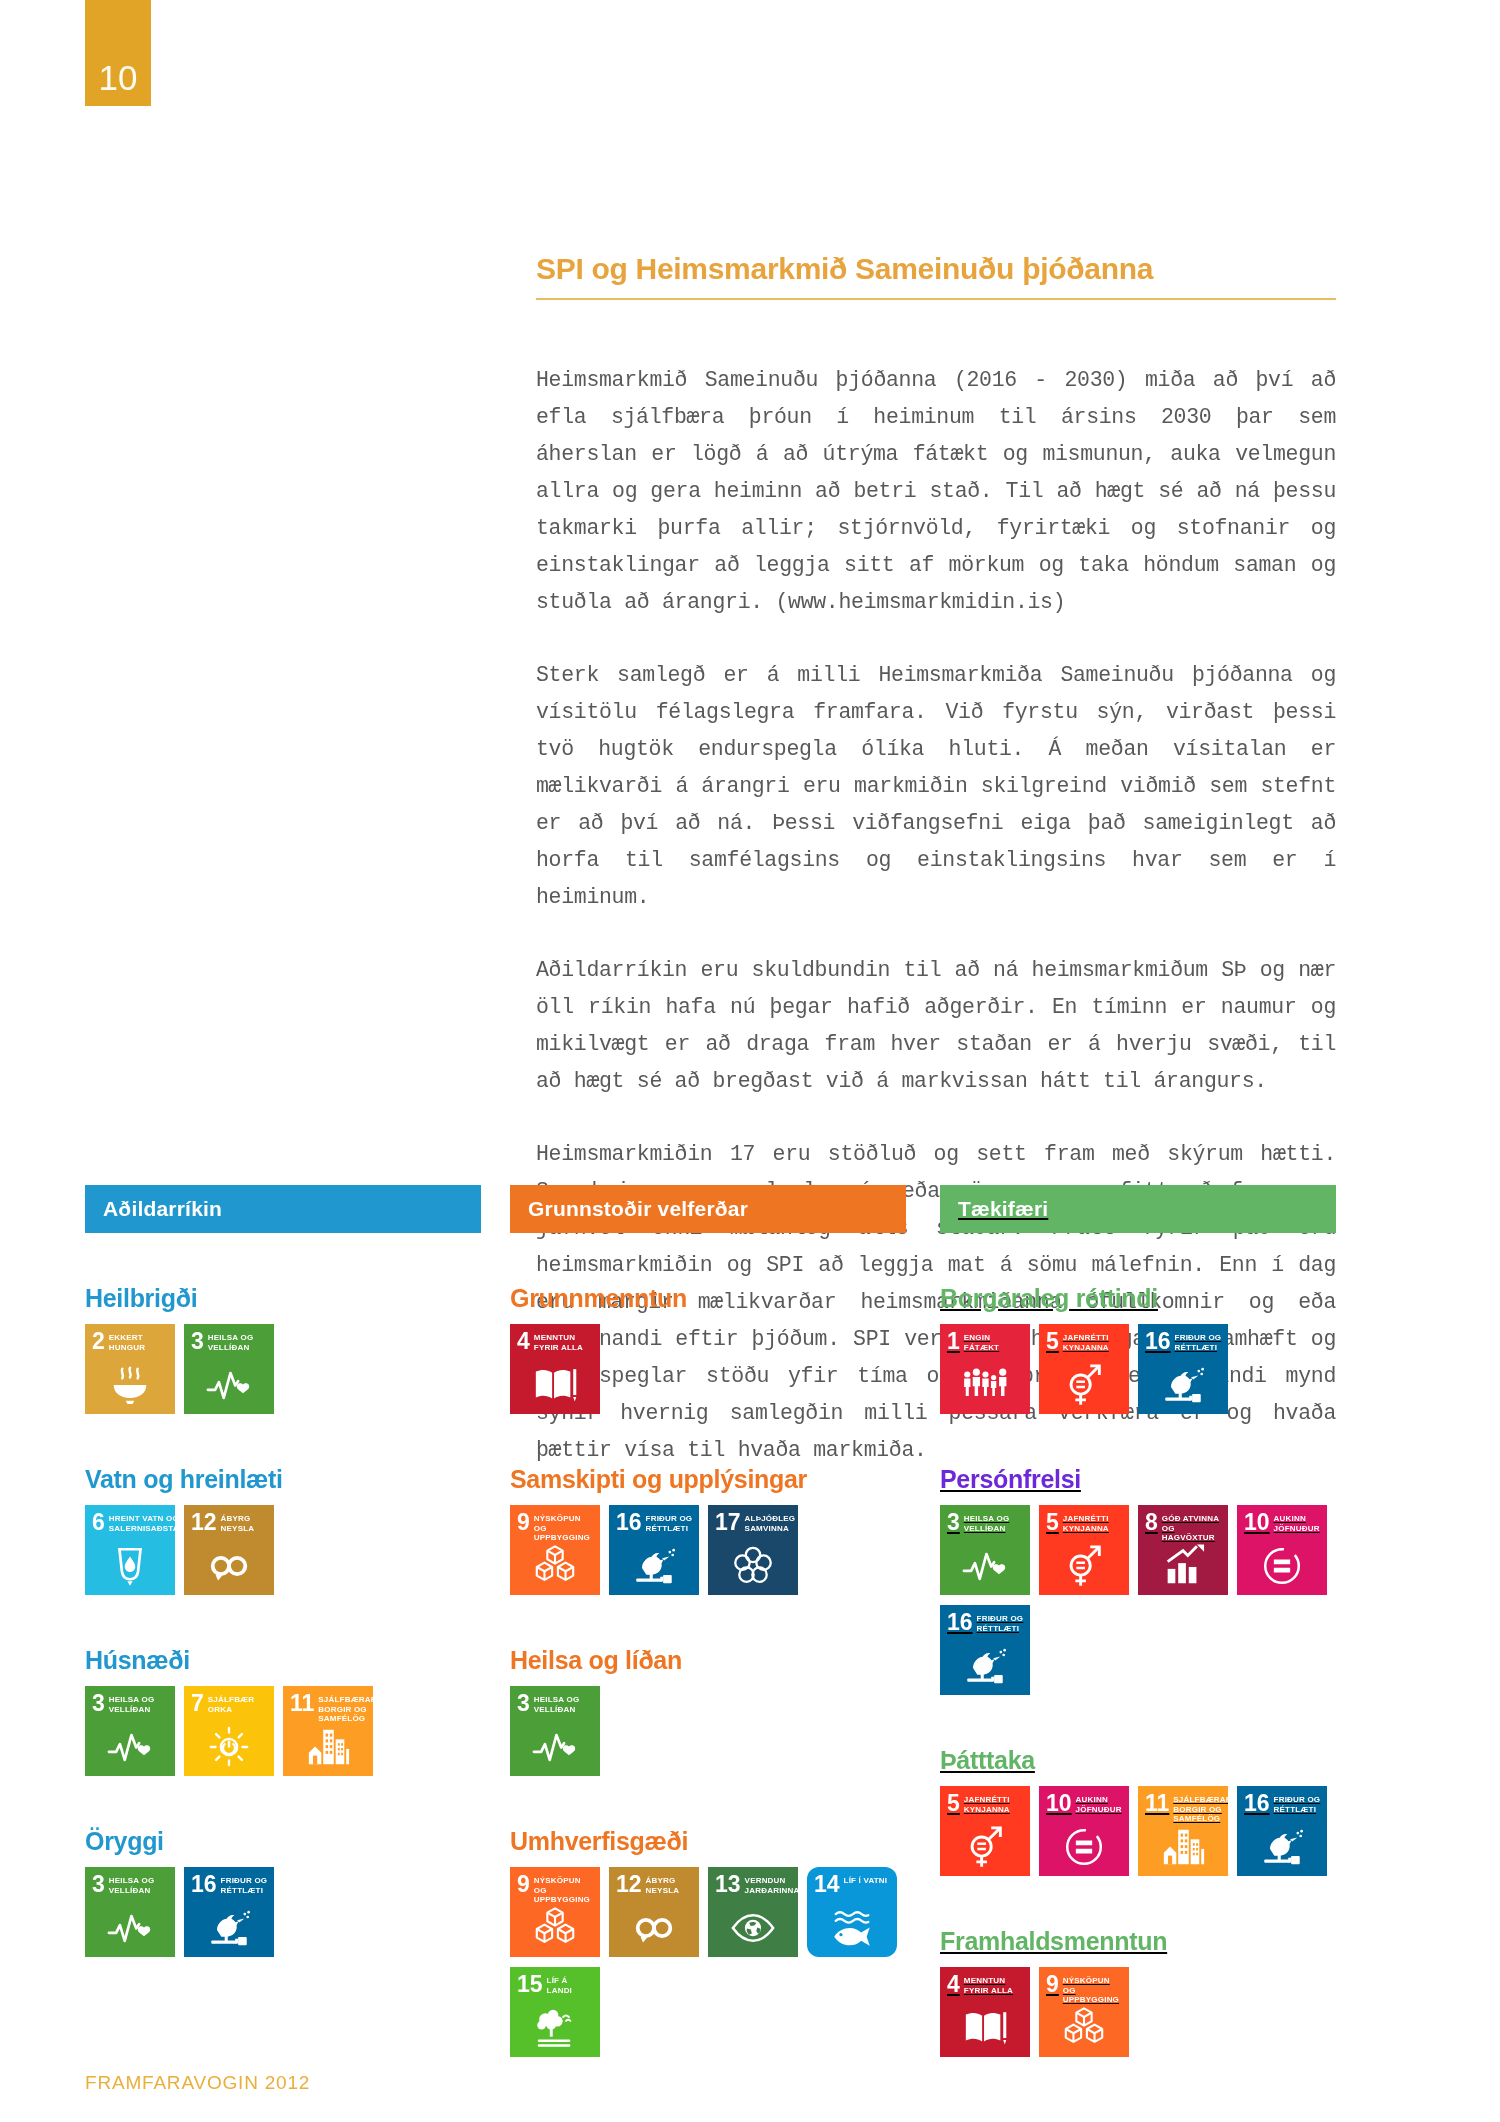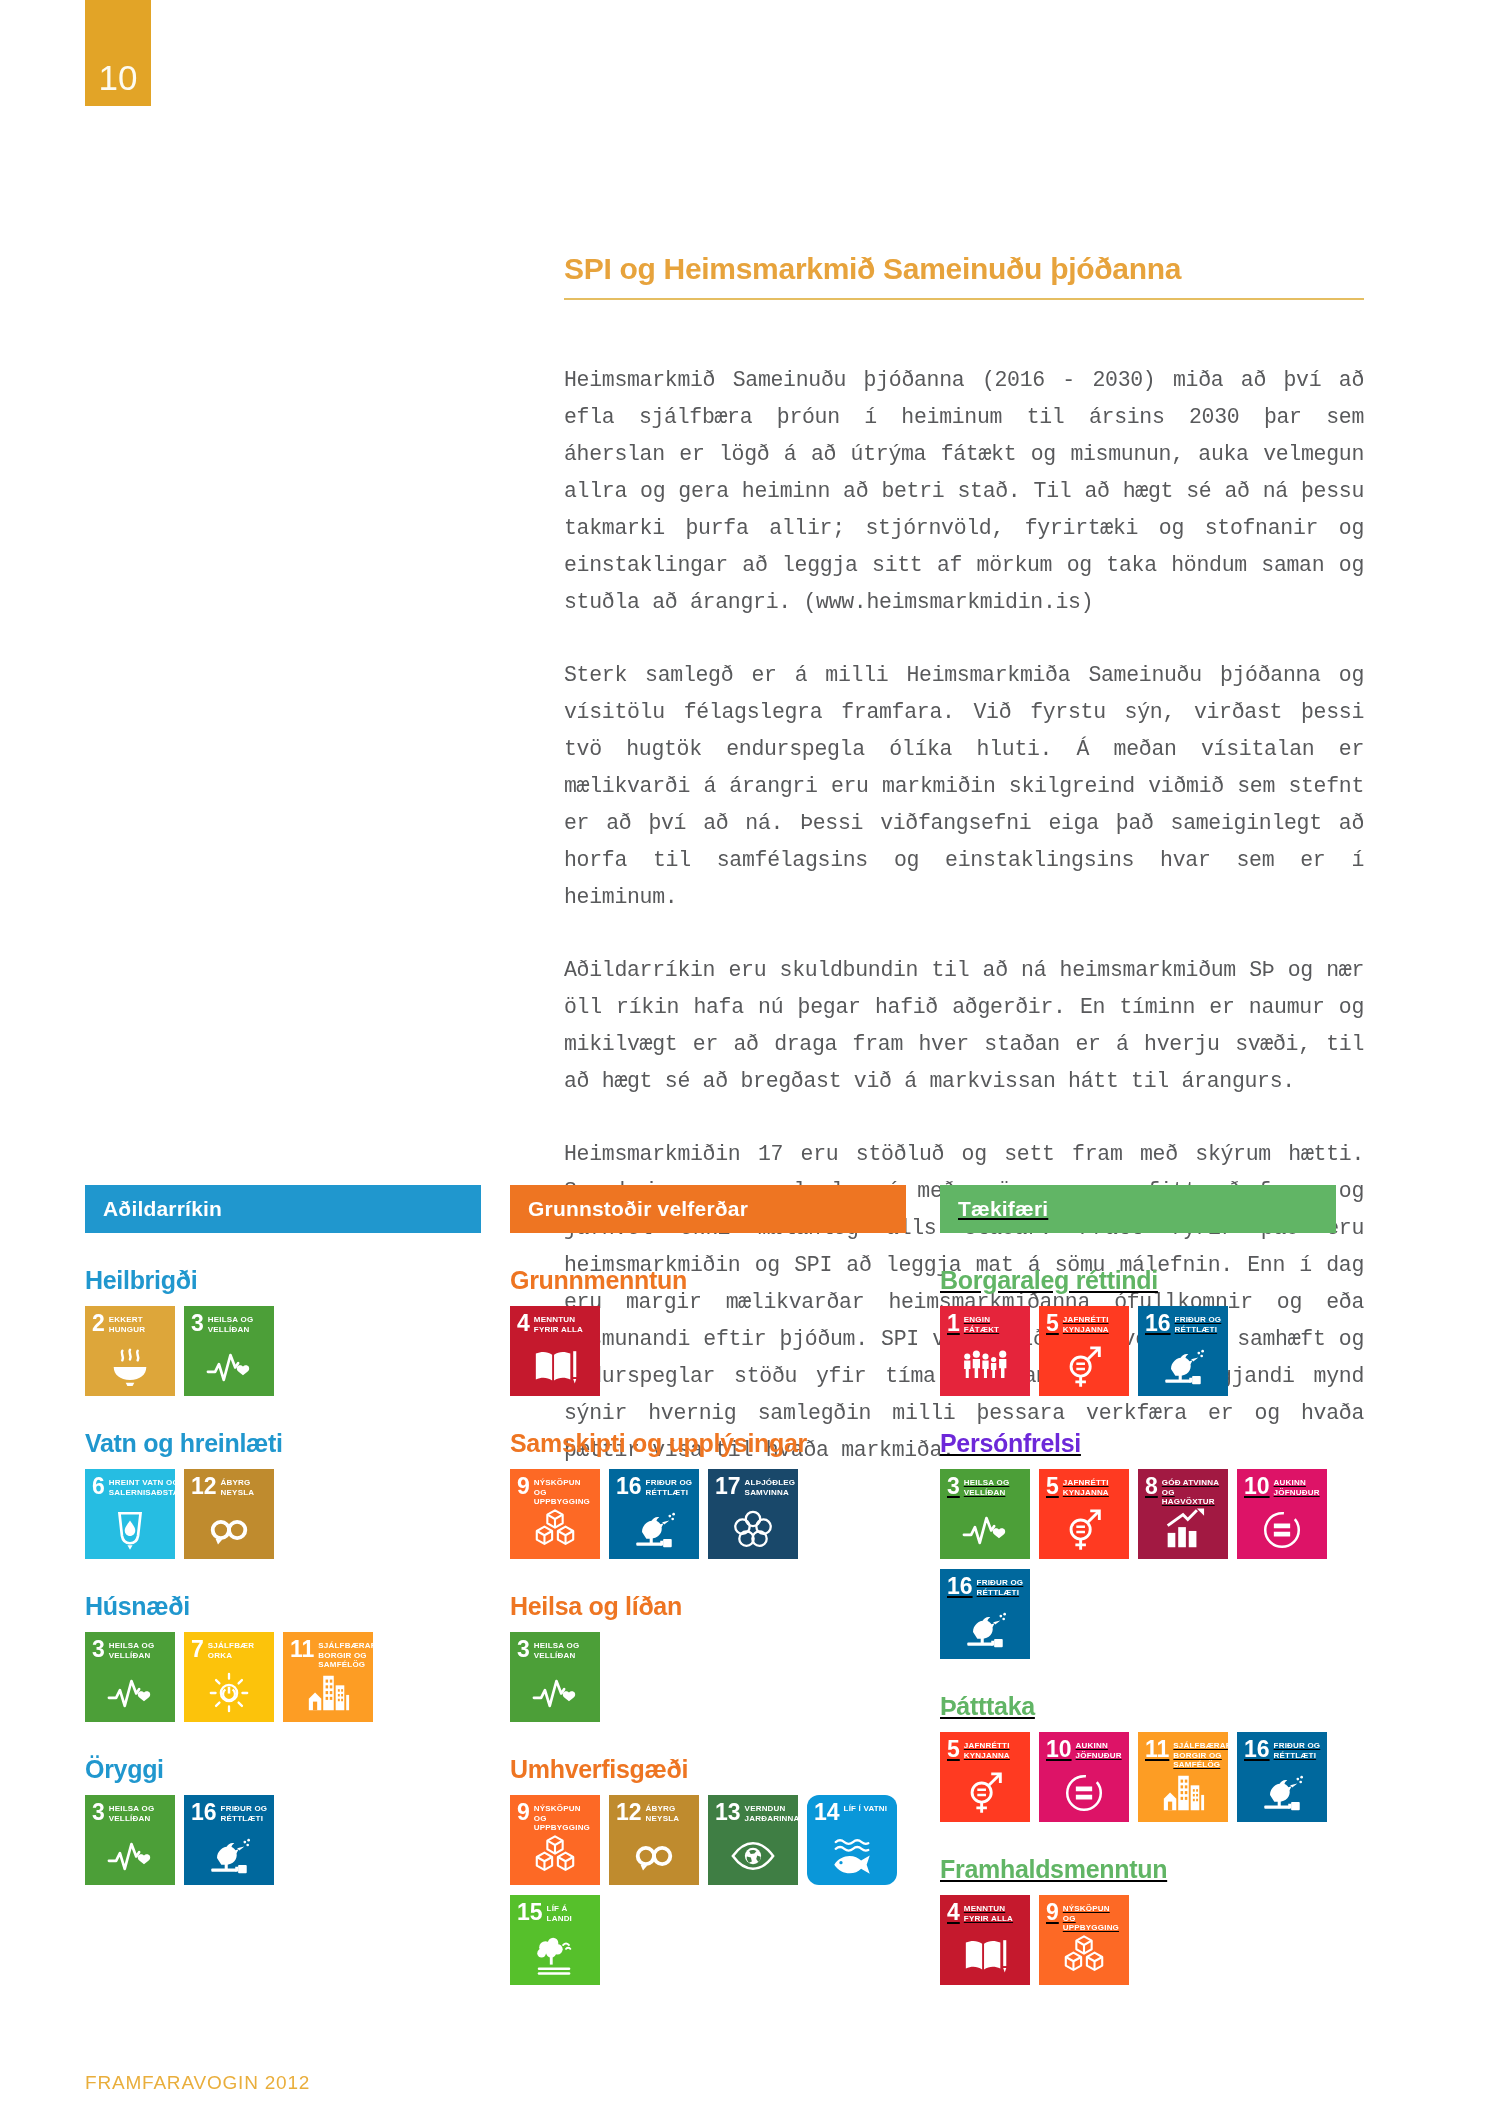--- a/index.html
+++ b/index.html
@@ -1,30 +1,30 @@
 <!DOCTYPE html>
 <html><head>
 <meta charset="utf-8">
 <style>
   html,body{margin:0;padding:0;background:#fff;}
   .page{position:relative;width:1500px;height:2122px;background:#fff;overflow:hidden;
         font-family:"Liberation Sans",sans-serif;}
   .pagenum-block{position:absolute;left:85px;top:0;width:66px;height:106px;background:#E2A427;
         color:#FDFBF2;display:flex;align-items:flex-end;justify-content:center;
         font-size:35px;padding-bottom:8px;box-sizing:border-box;}
-  .article{position:absolute;left:564px;top:252px;width:800px;}
+  .article{position:absolute;left:536px;top:252px;width:800px;}
   .article-title{color:#E7A33C;font-size:30px;font-weight:bold;margin:0;padding:0 0 12px 0;
         border-bottom:2px solid #E5BE62;letter-spacing:-0.3px;}
   .paras{margin-top:62px;}
   .paras p{font-size:21.5px;line-height:37px;color:#58595B;text-align:justify;margin:0 0 36px 0;
         letter-spacing:-0.3px;font-family:Liberation Mono, monospace;}
   .col{position:absolute;top:1185px;width:396px;}
   .col-header{height:48px;color:#fff;font-size:21px;font-weight:bold;display:flex;
         align-items:center;padding-left:18px;box-sizing:border-box;letter-spacing:0.2px;}
-  .section{margin-top:34px;}
+  .section{margin-top:52px;}
   .section h3{font-size:25px;font-weight:bold;margin:0 0 13px 0;line-height:26px;letter-spacing:-0.3px;}
   .tile-row{display:flex;gap:9px;margin-bottom:10px;}
   .tile{width:90px;height:90px;position:relative;color:#fff;box-sizing:border-box;
         padding:6px 5px 0 7px;overflow:hidden;flex:0 0 auto;}
   .tile .head{display:flex;align-items:flex-start;}
   .tile .num{font-size:23px;font-weight:bold;line-height:22px;margin-right:4px;}
   .tile .lbl{font-size:8px;font-weight:bold;line-height:9.5px;text-transform:uppercase;
         letter-spacing:0.2px;padding-top:3px;}
   .tile .icon{position:absolute;left:0;right:0;bottom:3px;height:52px;display:flex;
         align-items:center;justify-content:center;}

